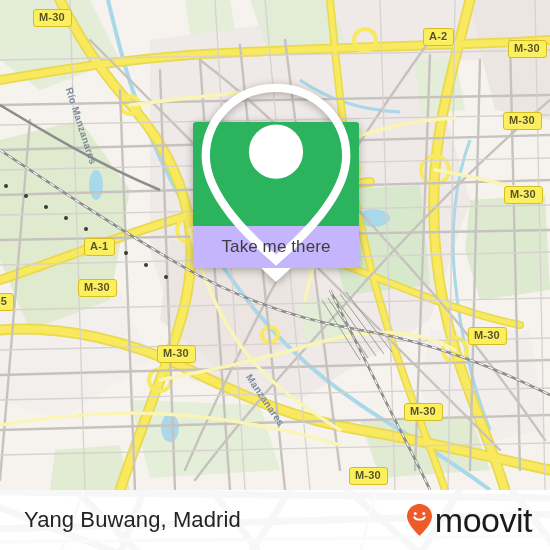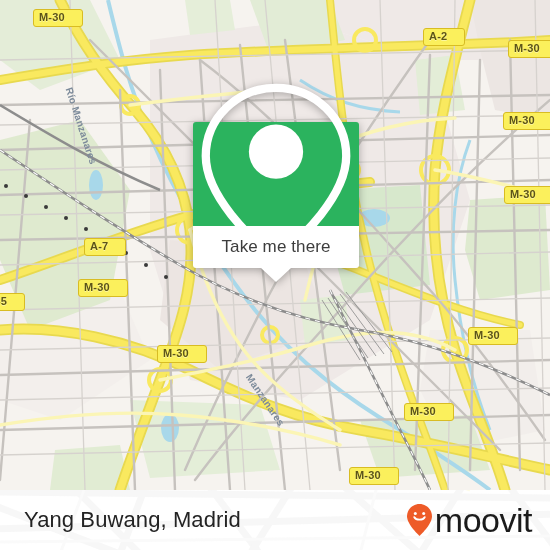--- a/index.html
+++ b/index.html
@@ -9,39 +9,39 @@
   #page{position:relative;width:550px;height:550px;overflow:hidden;background:#fff;}
 
   
   #map{position:absolute;left:0;top:0;width:550px;height:490px;overflow:hidden;
        background:#eee9e4;}
   #map svg{display:block;width:550px;height:490px;}
 
   
   .shield{position:absolute;background:#fbf05c;border:1.4px solid #d8bc23;
           border-radius:3px;color:#5c5417;font-weight:bold;font-size:11px;
-          line-height:13px;padding:1px 17px 2px 5px;letter-spacing:.2px;
+          line-height:13px;padding:1px 6px 2px 5px;letter-spacing:.2px;
           white-space:nowrap;text-shadow:0 1px 0 rgba(255,255,255,.4);}
 
   
   .maplabel{position:absolute;color:#7c8a9a;font-size:10px;font-weight:600;
             letter-spacing:.3px;white-space:nowrap;transform-origin:0 0;}
 
   
   #attribution{position:absolute;left:0;bottom:0;width:100%;
                background:rgba(255,255,255,.78);
                font-size:12.5px;color:#333;padding:4px 0 5px 10px;
                box-sizing:border-box;}
 
   
   #callout{position:absolute;left:193px;top:122px;width:166px;
            filter:drop-shadow(0 2px 4px rgba(0,0,0,.30));}
   #callout-top{height:104px;border-radius:3px 3px 0 0;
                display:flex;align-items:center;justify-content:center;}
-  #callout-bottom{background:#ffffff;border-radius:0 0 3px 3px;height:42px;
+  #callout-bottom{background:#c4b5fd;border-radius:0 0 3px 3px;height:42px;
                   display:flex;align-items:center;justify-content:center;}
   #callout-label{font-size:17px;color:#3d3d3d;letter-spacing:.1px;}
   #callout-tail{position:absolute;left:50%;transform:translateX(-50%);
                 top:146px;width:0;height:0;
                 border-left:15px solid transparent;
                 border-right:15px solid transparent;
                 border-top:14px solid #fff;}
 
   
   #footer{position:absolute;left:0;top:490px;width:550px;height:60px;
@@ -221,21 +221,21 @@
           <path d="M346,292 L392,352"></path>
         </g>
       </g>
     </svg>
 
     <div class="shield" style="left:33px;  top:9px">M-30</div>
     <div class="shield" style="left:423px; top:28px">A-2</div>
     <div class="shield" style="left:508px; top:40px">M-30</div>
     <div class="shield" style="left:503px; top:112px">M-30</div>
     <div class="shield" style="left:504px; top:186px">M-30</div>
-    <div class="shield" style="left:84px;  top:238px">A-7</div>
+    <div class="shield" style="left:84px;  top:238px">A-1</div>
     <div class="shield" style="left:78px;  top:279px">M-30</div>
     <div class="shield" style="left:-9px;  top:293px">-5</div>
     <div class="shield" style="left:468px; top:327px">M-30</div>
     <div class="shield" style="left:157px; top:345px">M-30</div>
     <div class="shield" style="left:404px; top:403px">M-30</div>
     <div class="shield" style="left:349px; top:467px">M-30</div>
 
     <div class="maplabel" style="left:74px;top:86px;transform:rotate(72deg)">Río Manzanares</div>
     <div class="maplabel" style="left:253px;top:372px;transform:rotate(56deg)">Manzanares</div>
 

